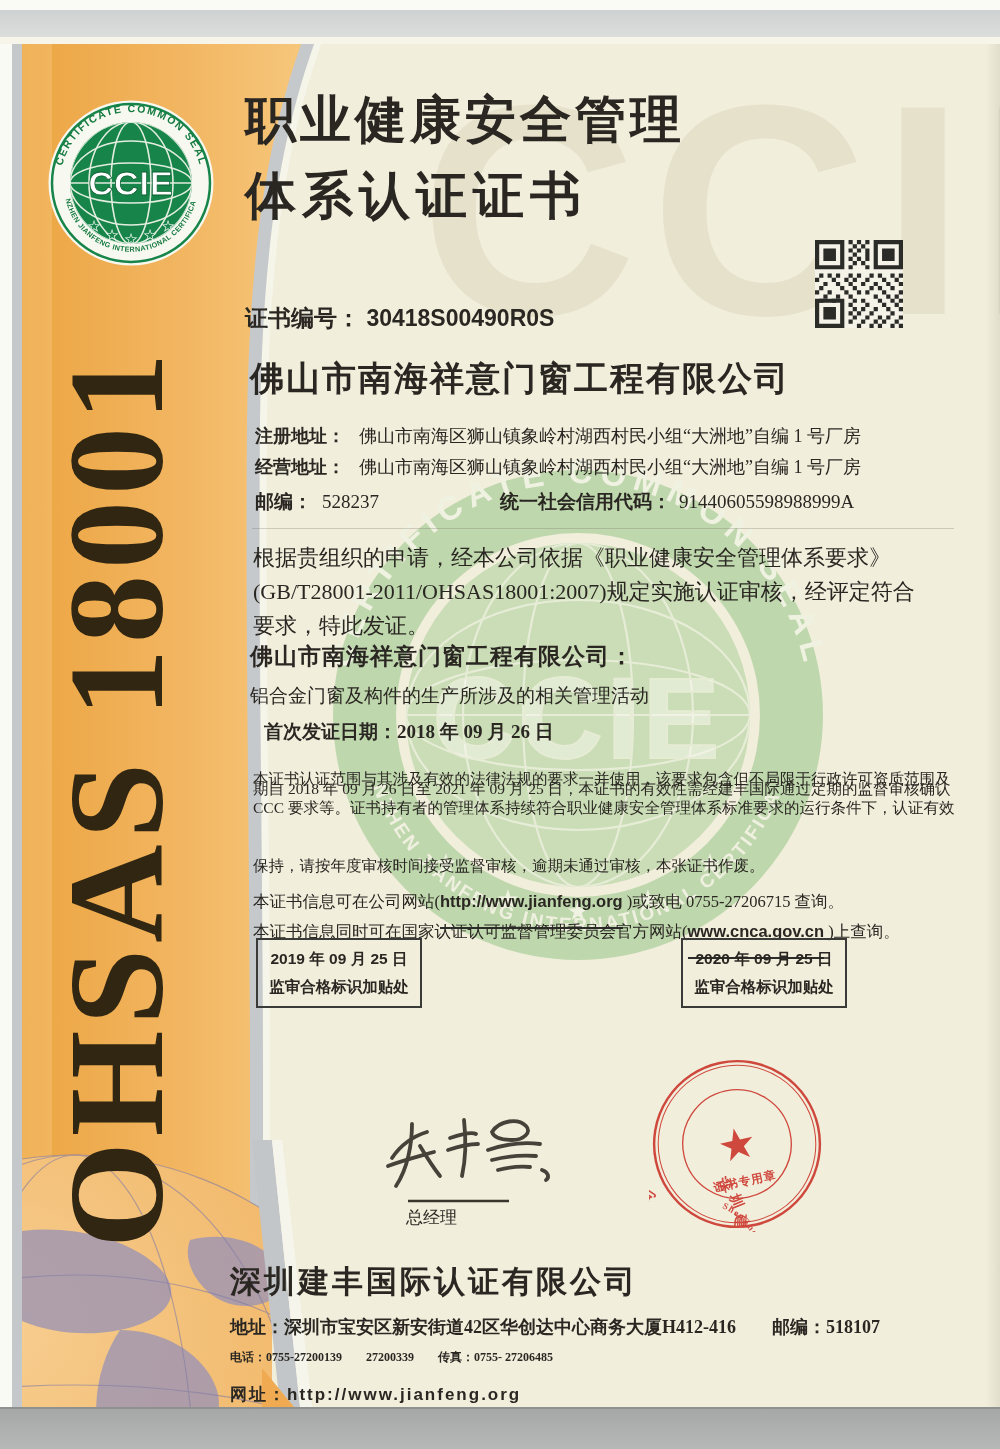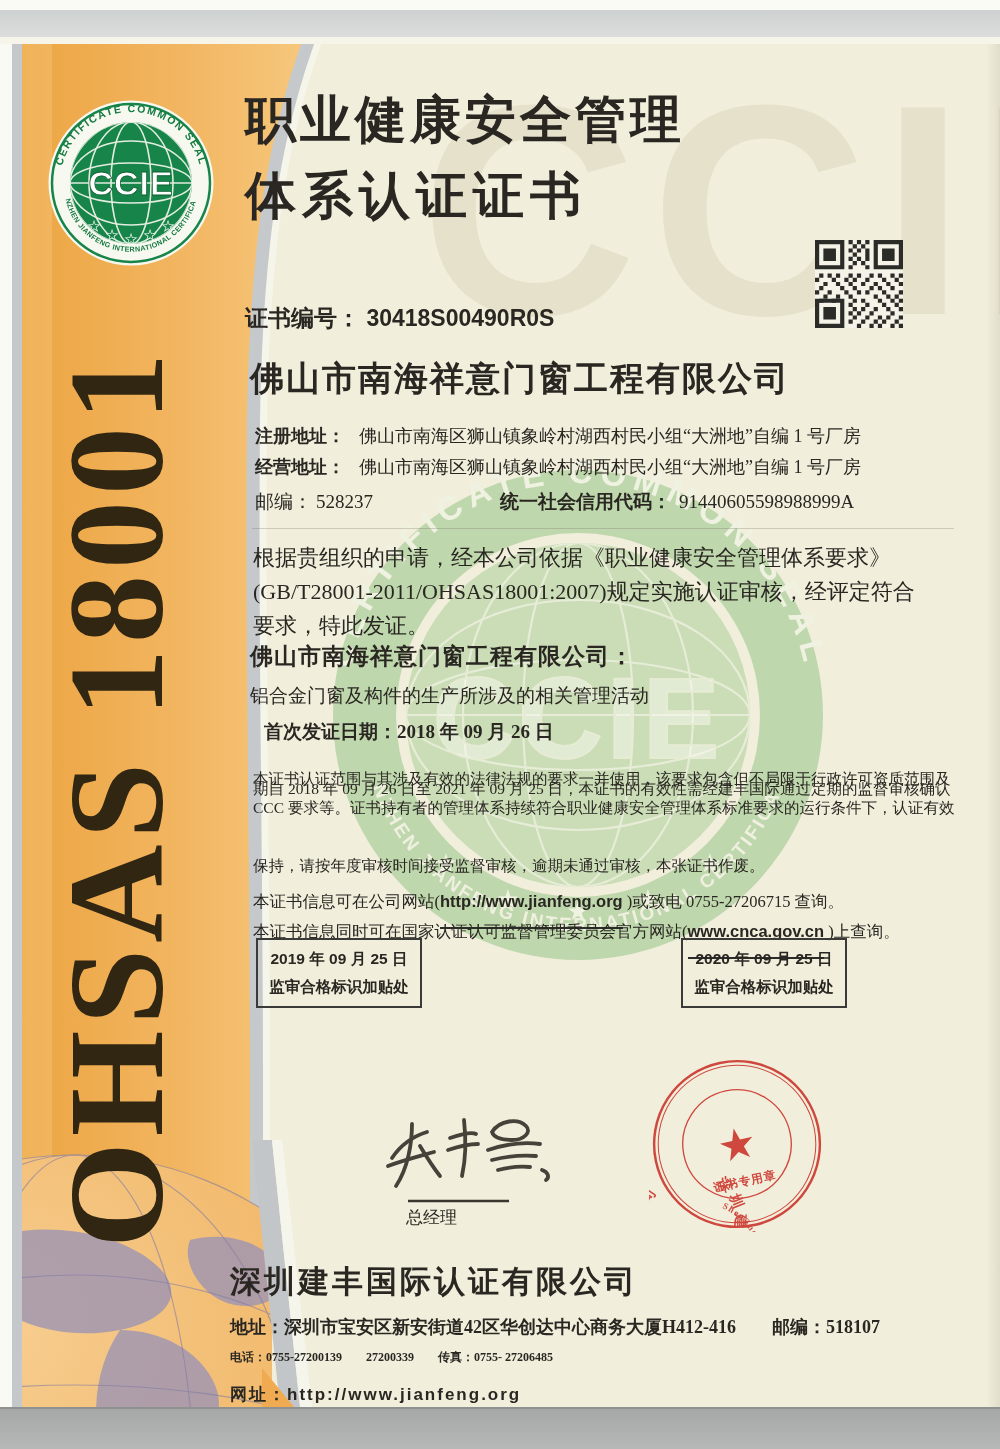--- a/index.html
+++ b/index.html
@@ -41,21 +41,21 @@
   #certno{left:245px;top:303px;width:640px;font-size:23px;font-weight:700;z-index:2;font-family:"Liberation Sans",sans-serif;}
   #qr-code{left:815px;top:240px;z-index:2;}
 
   #company-name{left:250px;top:356px;width:700px;font-size:34px;font-weight:700;letter-spacing:2px;z-index:2;}
 
   .addr-row{left:255px;width:720px;font-size:18px;z-index:2;white-space:nowrap;}
   .addr-row .lbl{font-weight:700;font-family:"Liberation Sans",sans-serif;margin-right:14px;margin-top:36px;}
   #addr1{top:424px;}
   #addr2{top:455px;}
   #post-row{left:255px;top:489px;font-size:19px;z-index:2;}
-  #post-row .lbl{font-weight:400;font-family:"Liberation Sans",sans-serif;margin-right:4px;}
+  #post-row .lbl{font-weight:700;font-family:"Liberation Sans",sans-serif;margin-right:10px;}
   #credit-row{left:500px;top:489px;font-size:19px;z-index:2;}
   #credit-row .lbl{font-weight:700;font-family:"Liberation Sans",sans-serif;margin-right:8px;}
   #divider{left:252px;top:528px;width:702px;height:1px;background:rgba(110,108,95,.28);z-index:2;}
 
   .para-line{left:253px;width:712px;font-size:22px;line-height:34px;z-index:2;white-space:nowrap;}
   #para1{top:541px;}#para2{top:575px;}#para3{top:609px;}
 
   #scope-head{left:250px;top:641px;width:700px;font-size:23px;font-weight:700;z-index:2;font-family:"Liberation Sans",sans-serif;letter-spacing:1px;}
   #scope-text{left:250px;top:683px;width:700px;font-size:19px;z-index:2;}
   #first-issue{left:264px;top:719px;width:700px;font-size:19px;font-weight:700;z-index:2;}

